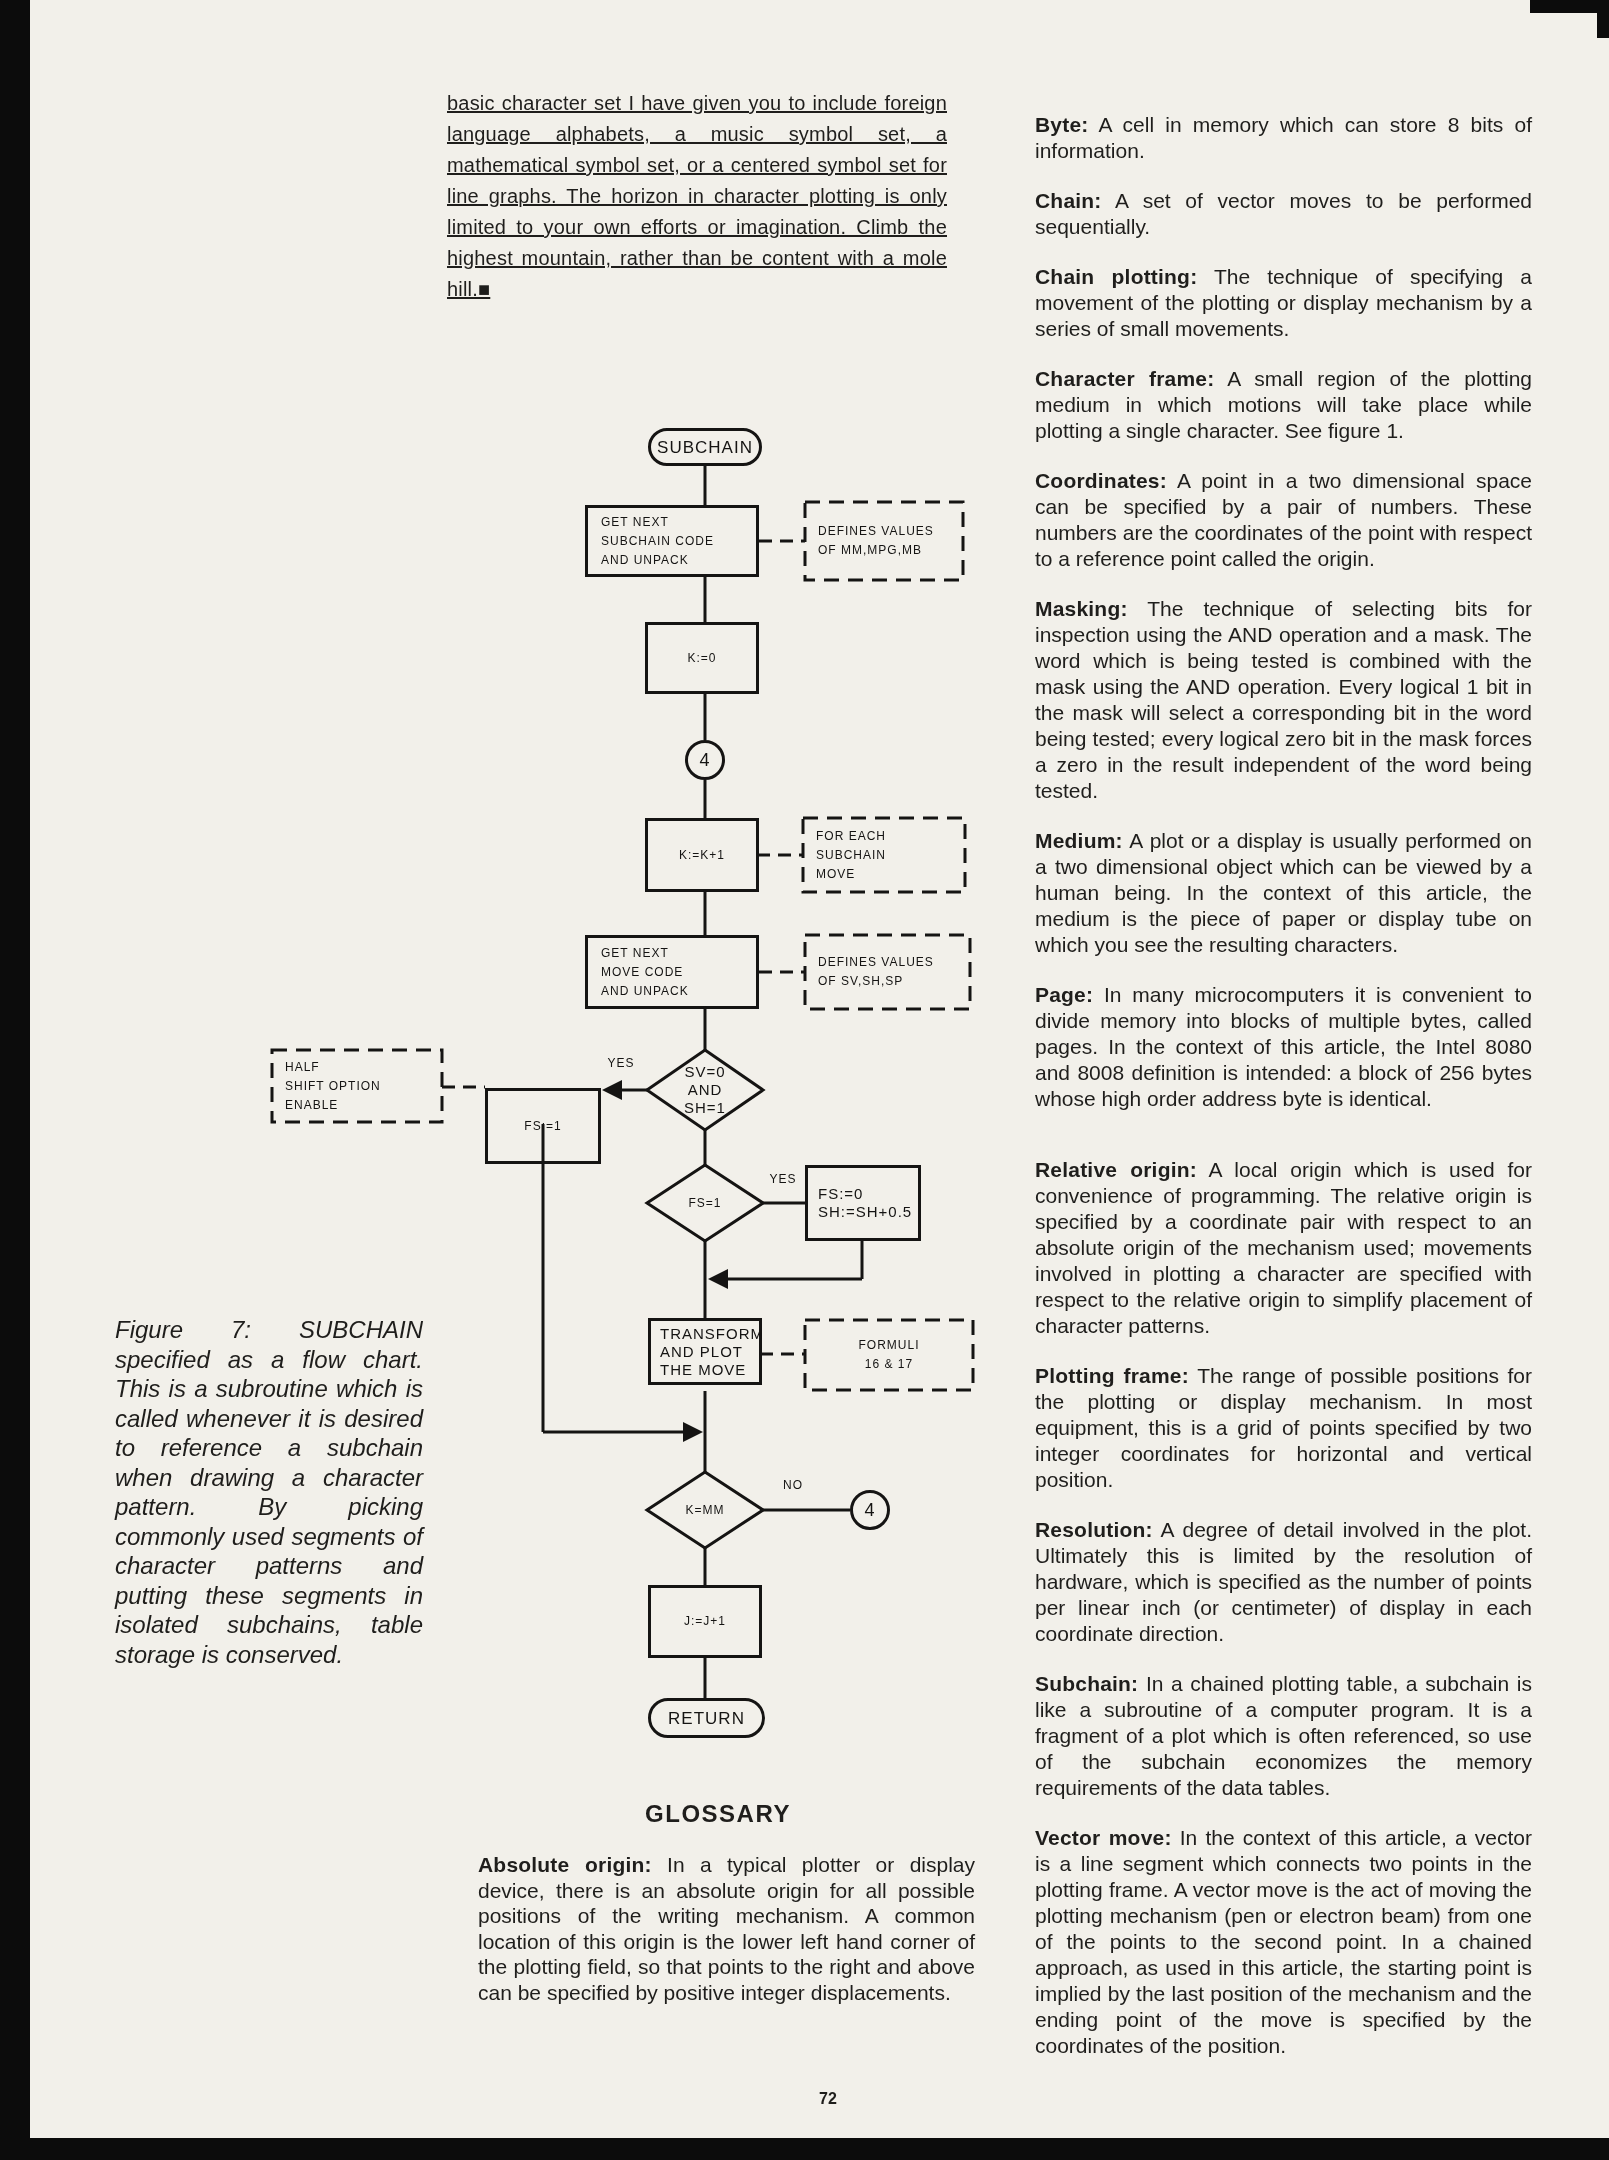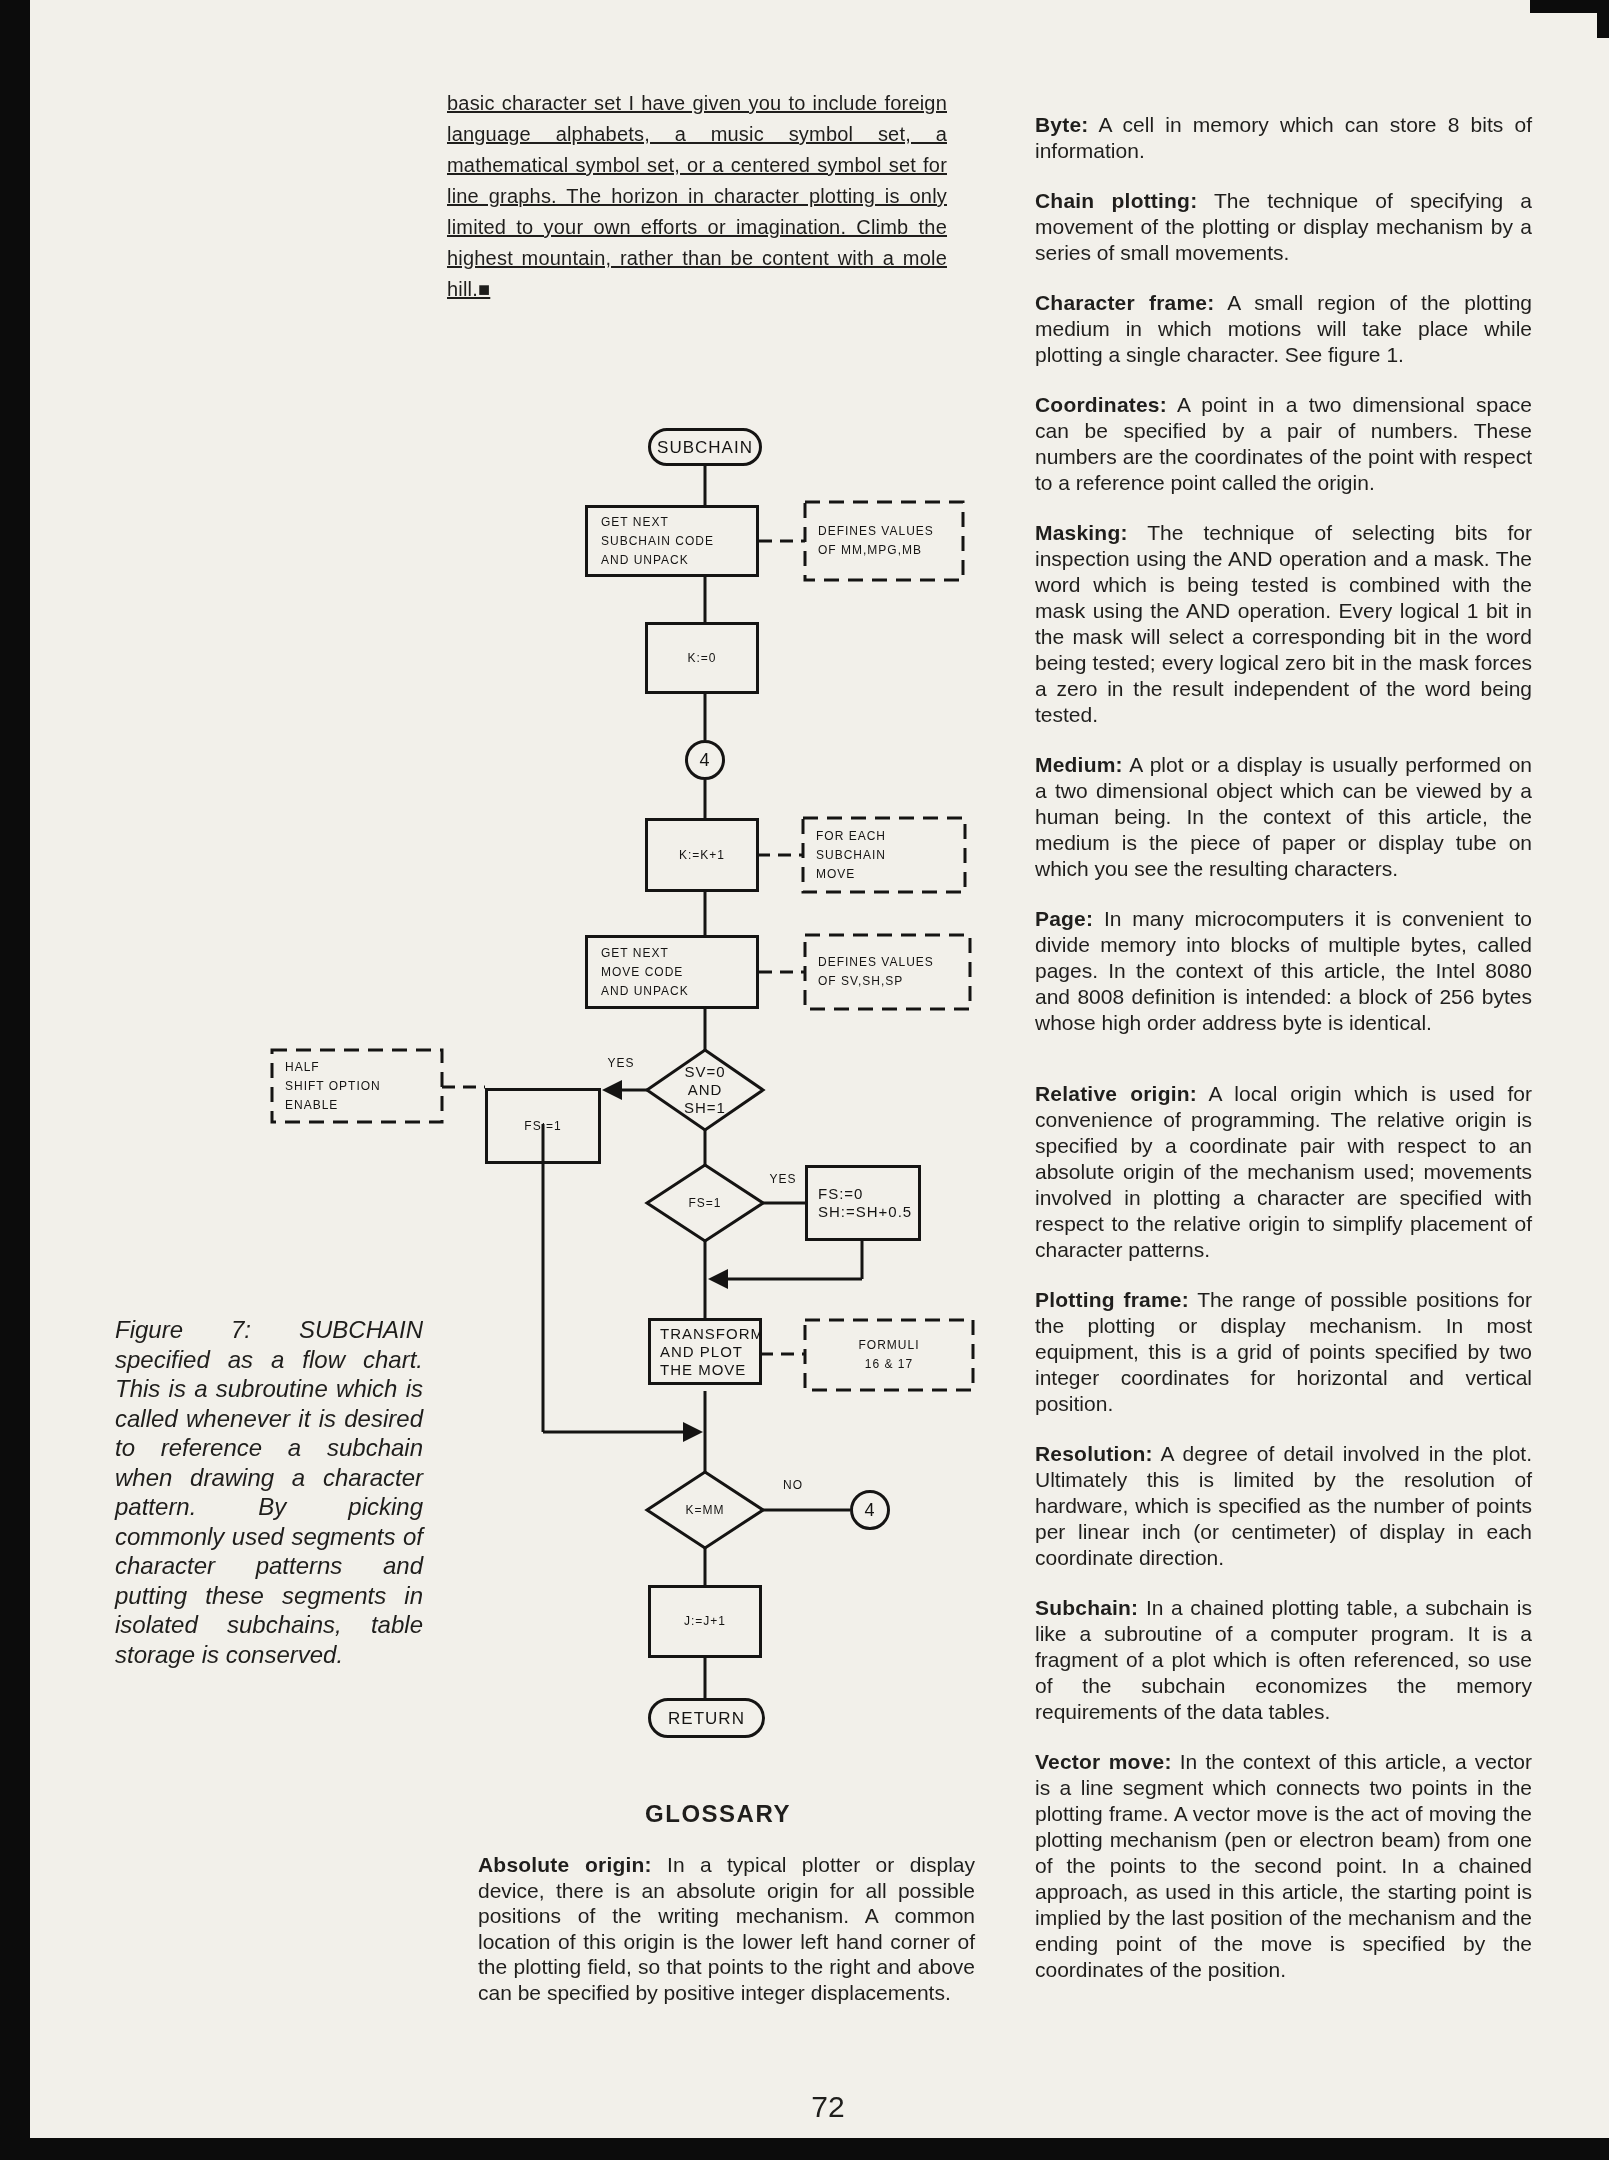--- a/index.html
+++ b/index.html
@@ -11,21 +11,21 @@
   .para{position:absolute;text-align:justify;}
   .intro{left:447px;top:88px;width:500px;font-size:20px;line-height:31px;letter-spacing:.2px;text-decoration:underline;}
   .glossary-col{left:1035px;top:112px;width:497px;font-size:21px;line-height:26px;}
   .glossary-col p{margin:0 0 24px 0;text-align:justify;}
   .glossary-col b,.abs-par b{letter-spacing:.2px;}
   .caption{left:115px;top:1315px;width:308px;font-style:italic;font-size:24px;line-height:29.5px;}
   .gloss-head{position:absolute;left:468px;top:1800px;width:500px;text-align:center;
               font-weight:bold;font-size:24px;letter-spacing:1.5px;}
   .abs-par{left:478px;top:1852px;width:497px;font-size:21px;line-height:25.5px;}
   .pageno{position:absolute;left:796px;top:2090px;width:64px;text-align:center;
-          font-weight:normal;font-size:30px;}
+          font-weight:bold;font-size:16px;}
   
   svg.flow{position:absolute;left:0;top:0;}
   .fc{position:absolute;display:flex;align-items:center;box-sizing:border-box;
       font-size:12px;line-height:19px;letter-spacing:1px;white-space:pre-line;color:#151413;}
   .fc.center{justify-content:center;text-align:center;}
   .fc.left{justify-content:flex-start;padding-left:13px;text-align:left;}
   .fc.solid{border:3px solid #151413;background:transparent;}
   .fc.term{border:3px solid #151413;border-radius:22px;font-size:17px;justify-content:center;}
   .fc.circle{border:3px solid #151413;border-radius:50%;justify-content:center;font-size:18px;}
   .fc.plain{border:none;}
@@ -134,20 +134,21 @@
   <div class="fc circle" style="left:850px;top:1490px;width:40px;height:40px;">4</div>
 
   <div class="fc solid center" style="left:648px;top:1585px;width:114px;height:73px;">J:=J+1</div>
 
   <div class="fc term" style="left:648px;top:1698px;width:117px;height:40px;">RETURN</div>
 
   <div class="para caption">Figure 7: SUBCHAIN specified as a flow chart. This is a subroutine which is called whenever it is desired to reference a subchain when drawing a character pattern. By picking commonly used segments of character patterns and putting these segments in isolated subchains, table storage is conserved.</div>
 
   <div class="para glossary-col">
     <p><b>Byte:</b> <span>A cell in memory which can store 8 bits of information.</span></p>
+    <p><b>Chain:</b> <span>A set of vector moves to be performed sequentially.</span></p>
     <p><b>Chain plotting:</b> <span>The technique of specifying a movement of the plotting or display mechanism by a series of small movements.</span></p>
     <p><b>Character frame:</b> <span>A small region of the plotting medium in which motions will take place while plotting a single character. See figure 1.</span></p>
     <p><b>Coordinates:</b> <span>A point in a two dimensional space can be specified by a pair of numbers. These numbers are the coordinates of the point with respect to a reference point called the origin.</span></p>
     <p><b>Masking:</b> <span>The technique of selecting bits for inspection using the AND operation and a mask. The word which is being tested is combined with the mask using the AND operation. Every logical 1 bit in the mask will select a corresponding bit in the word being tested; every logical zero bit in the mask forces a zero in the result independent of the word being tested.</span></p>
     <p><b>Medium:</b> <span>A plot or a display is usually performed on a two dimensional object which can be viewed by a human being. In the context of this article, the medium is the piece of paper or display tube on which you see the resulting characters.</span></p>
     <p style="margin-bottom:45px;"><b>Page:</b> <span>In many microcomputers it is convenient to divide memory into blocks of multiple bytes, called pages. In the context of this article, the Intel 8080 and 8008 definition is intended: a block of 256 bytes whose high order address byte is identical.</span></p>
     <p><b>Relative origin:</b> <span>A local origin which is used for convenience of programming. The relative origin is specified by a coordinate pair with respect to an absolute origin of the mechanism used; movements involved in plotting a character are specified with respect to the relative origin to simplify placement of character patterns.</span></p>
     <p><b>Plotting frame:</b> <span>The range of possible positions for the plotting or display mechanism. In most equipment, this is a grid of points specified by two integer coordinates for horizontal and vertical position.</span></p>
     <p><b>Resolution:</b> <span>A degree of detail involved in the plot. Ultimately this is limited by the resolution of hardware, which is specified as the number of points per linear inch (or centimeter) of display in each coordinate direction.</span></p>
     <p><b>Subchain:</b> <span>In a chained plotting table, a subchain is like a subroutine of a computer program. It is a fragment of a plot which is often referenced, so use of the subchain economizes the memory requirements of the data tables.</span></p>

